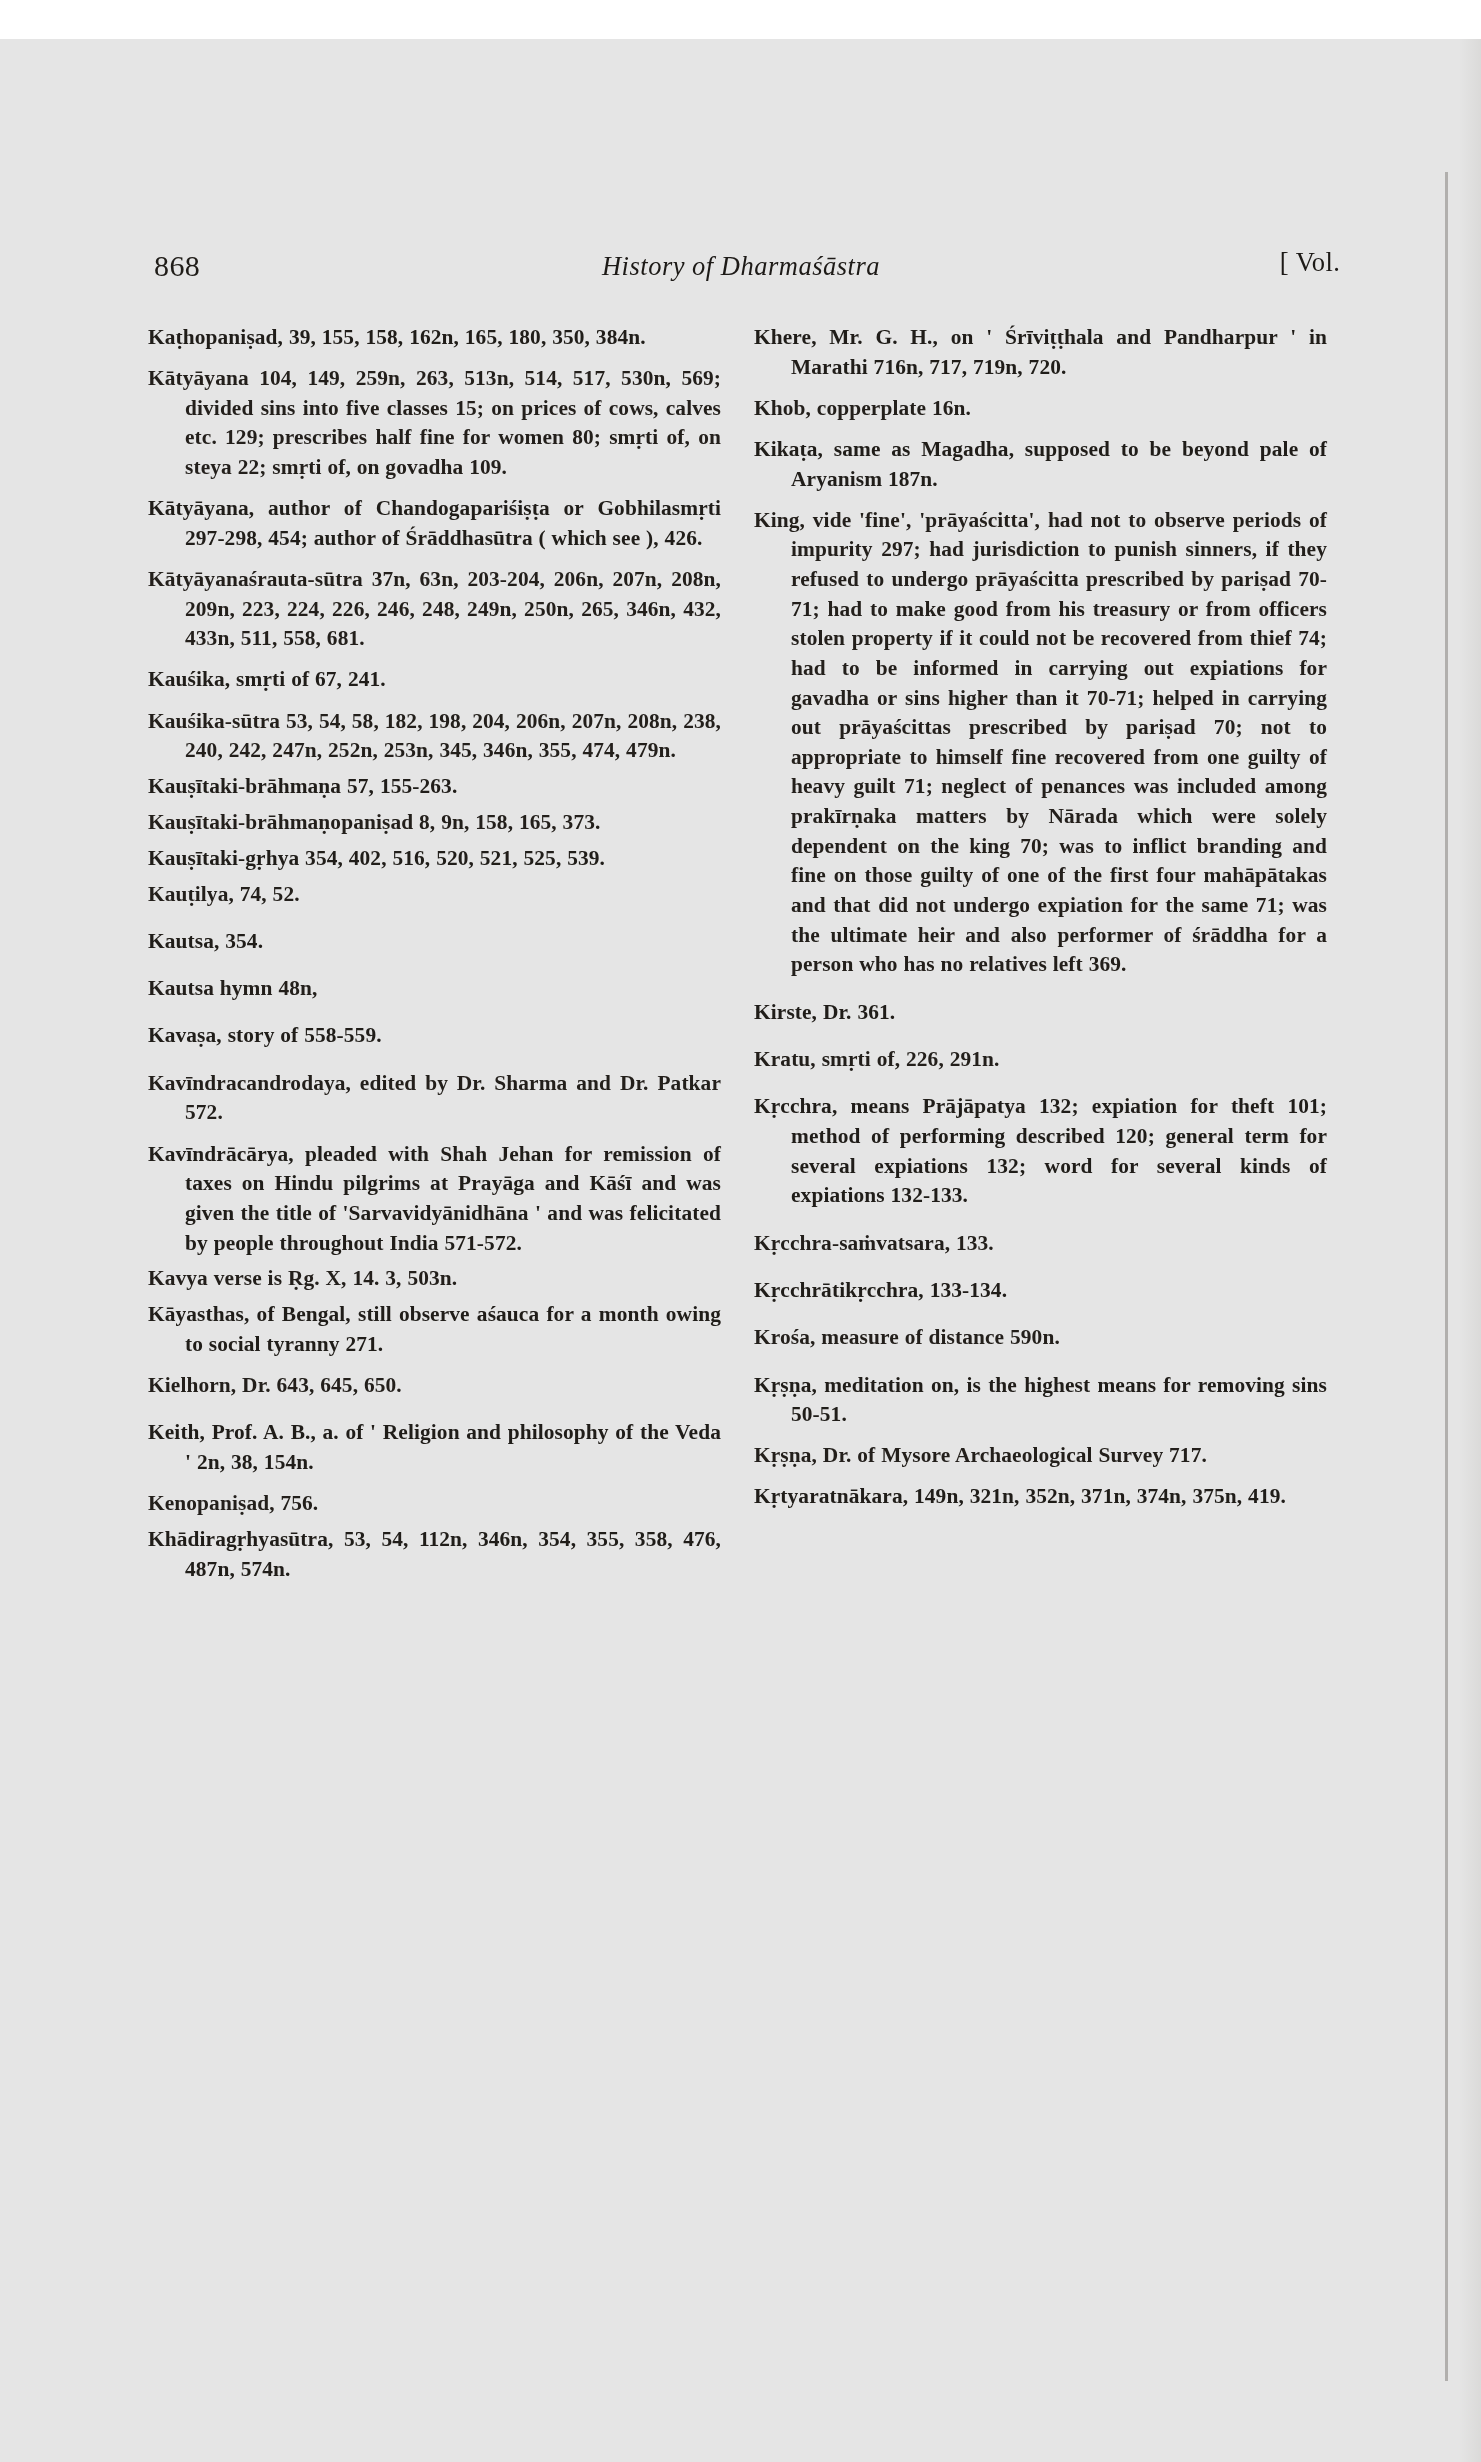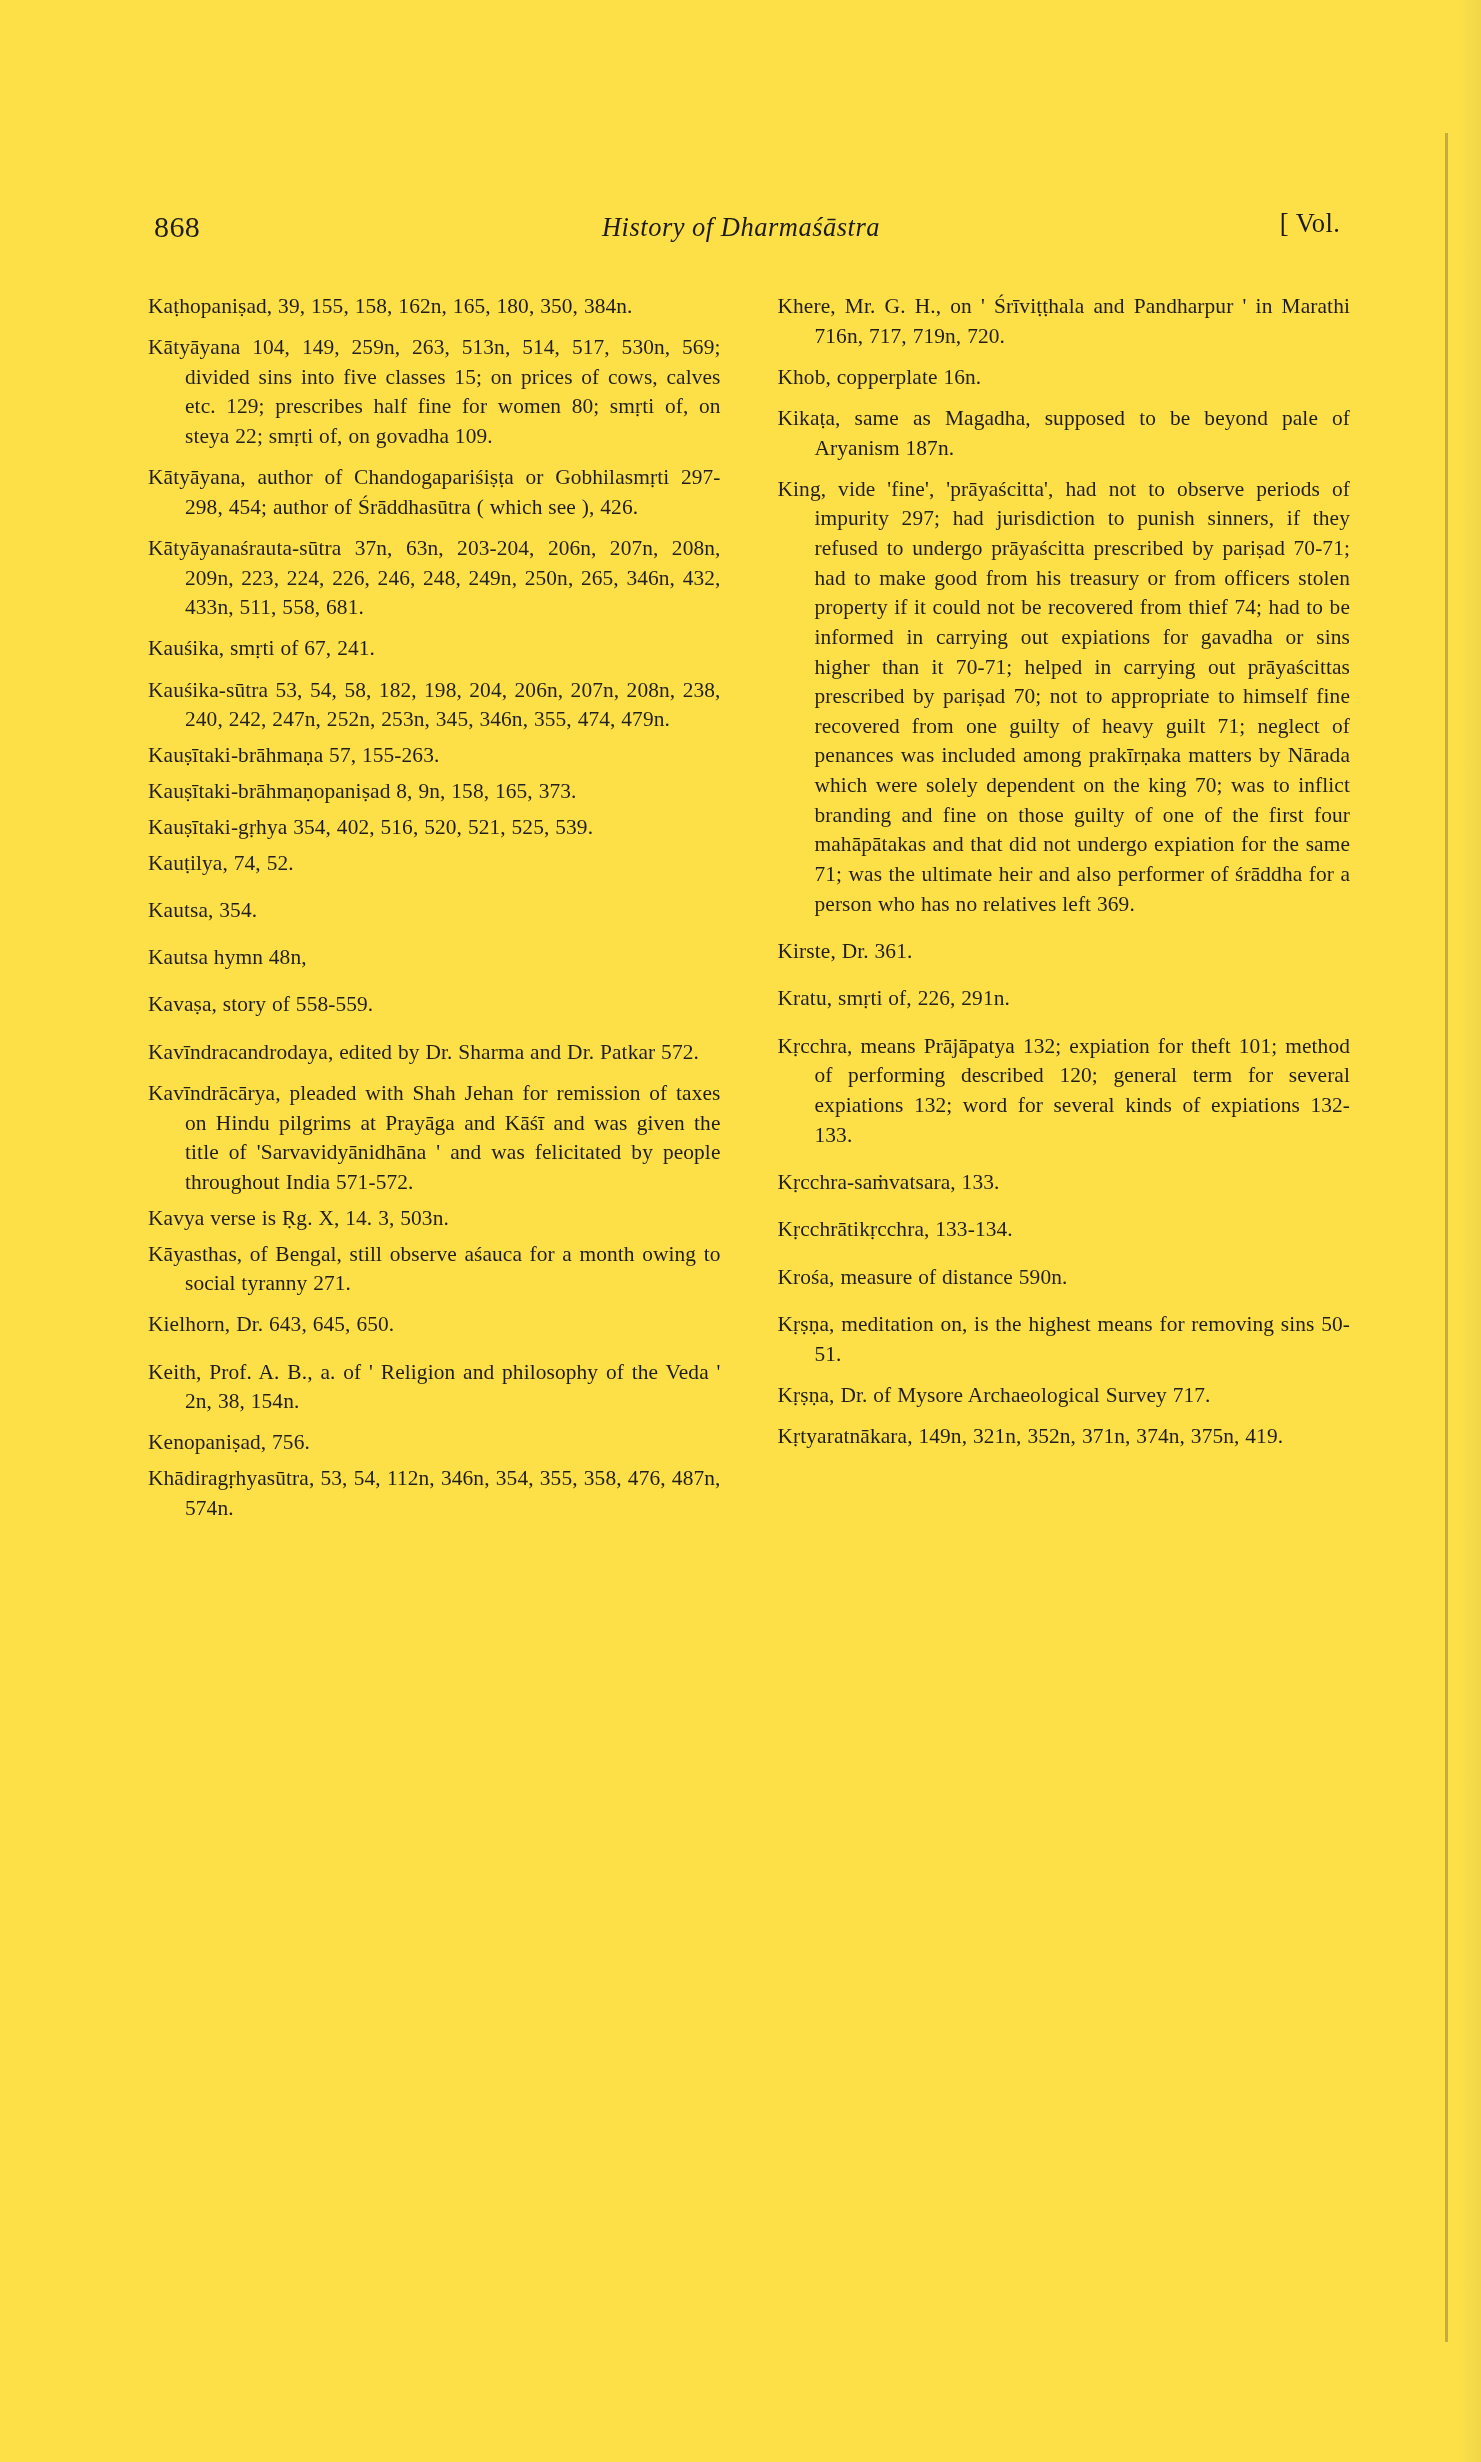--- a/index.html
+++ b/index.html
@@ -11,21 +11,22 @@
     width: 1482px;
     height: 2462px;
     position: relative;
     font-family: "Liberation Serif", serif;
     color: #1d1a17;
     overflow: hidden;
   }
   .page {
     position: absolute;
     inset: 0;
-    background: #fde047;
+    background: #e5e5e5;
+    margin-top: 39px;
   }
   
   .edge-shade-right {
     position: absolute;
     top: 0; right: 0;
     width: 23px; height: 100%;
     background: linear-gradient(to right, rgba(255,255,255,0), rgba(120,115,105,0.10));
     pointer-events: none;
   }
   .edge-line {
@@ -62,25 +63,26 @@
   .vol {
     position: absolute;
     right: 8.8px;
     top: -1.8px;
     font-size: 26.5px;
     letter-spacing: 0.4px;
     text-align: center;
   }
   .columns {
     position: absolute;
-    top: 292px;
+    top: 284px;
     left: 148px;
     width: 1202px;
     display: flex;
-    gap: 57px;
+    gap: 33px;
+    font-weight: bold;
   }
   .col {
     width: 573px;
   }
   .entry {
     font-size: 21.4px;
     line-height: 1.385;
     text-align: justify;
     text-justify: inter-word;
     margin-bottom: 11.5px;

